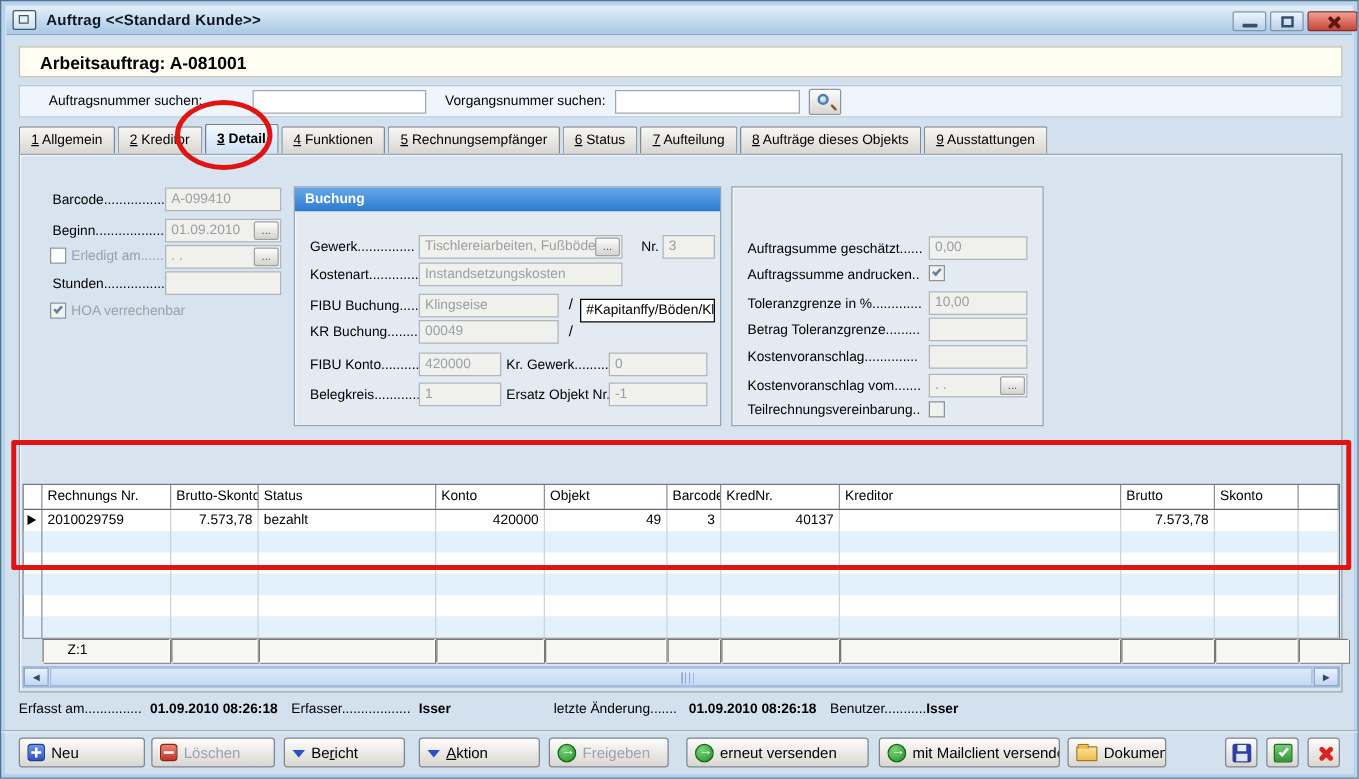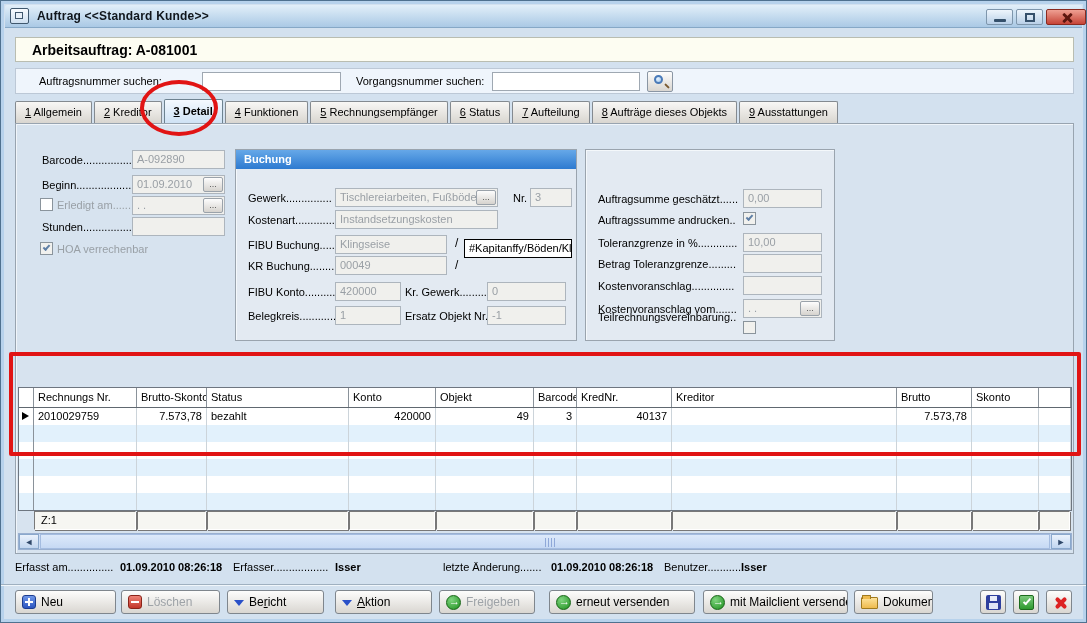--- a/index.html
+++ b/index.html
@@ -66,21 +66,21 @@
   .trow{ display:flex; height:17px;}
   .trow.thead{ height:20px; border-bottom:1px solid #606870;}
   .trow.stripe{ background:#e2f1fc;}
   .tcell{ font-size:11px; line-height:16px; padding:0 4px; border-right:1px solid #ccd4da; overflow:hidden; white-space:nowrap; flex:none;}
   .thead .tcell{ border-right:1px solid #8a929a; line-height:19px;}
   .tcell.num{ text-align:right;}
   .marker-cell{ flex:none; border-right:1px solid #8a929a; position:relative;}
   .rowmark{ position:absolute; left:3px; top:4px; width:0; height:0; border-left:7px solid #000; border-top:4px solid transparent; border-bottom:4px solid transparent;}
   .tfoot{ position:absolute; left:2px; top:387px; height:19px; display:flex;}
   .fcell{ flex:none; height:19px; background:#f6f6f2; border:1px solid #787878; border-bottom-color:#fff; border-right-color:#fff;
-    box-shadow:1px 1px 0 #787878; margin-right:1px; font-size:11px; line-height:17px; padding:0 6px; color:#000;}
+    box-shadow:1px 1px 0 #787878; margin-right:1px; font-size:11px; line-height:17px; padding:0 19px; color:#000;}
   .hscroll{ position:absolute; left:2px; top:409px; width:1054px; height:17px; background:#ccdcf4; border:1px solid #9ab0d0;}
   .sbtn{ position:absolute; top:0; width:20px; height:15px; background:linear-gradient(#eaf2fc,#c2d6f0); border:1px solid #8aa8cc;
     color:#30486a; font-size:9px; line-height:14px; text-align:center;}
   .sthumb{ position:absolute; left:21px; top:0; right:21px; height:15px; background:linear-gradient(#dce9fa,#c6d9f4); border:1px solid #a4bce0;}
   .grip{ position:absolute; left:50%; top:3px; width:10px; height:9px;
     background:repeating-linear-gradient(90deg,#8fa8d8 0 1px,transparent 1px 3px);}
   
   .statusline{ position:absolute; left:0; top:556px; width:100%; height:22px;}
   .st{ position:absolute; top:4px; font-size:11px; color:#000; white-space:nowrap;}
   .st.b{ font-weight:bold;}
@@ -159,21 +159,21 @@
       <div class="tab"><u>5</u> Rechnungsempfänger</div>
       <div class="tab"><u>6</u> Status</div>
       <div class="tab"><u>7</u> Aufteilung</div>
       <div class="tab"><u>8</u> Aufträge dieses Objekts</div>
       <div class="tab"><u>9</u> Ausstattungen</div>
     </div>
 
   <div class="panel">
 
     <span class="lbl" style="left:26px; top:30px;">Barcode...................</span>
-    <div class="fld" style="left:116px; top:26px; width:93px;">A-092890</div>
+    <div class="fld" style="left:116px; top:26px; width:93px;">A-099410</div>
     <span class="lbl" style="left:26px; top:55px;">Beginn......................</span>
     <div class="fld" style="left:116px; top:51px; width:93px;">01.09.2010</div>
     <div class="dots-btn" style="left:187px; top:53px;">...</div>
     <div class="cb" style="left:24px; top:74px;"></div>
     <span class="lbl dis" style="left:41px; top:75px;">Erledigt am...........</span>
     <div class="fld" style="left:116px; top:72px; width:93px;"> .  .</div>
     <div class="dots-btn" style="left:187px; top:74px;">...</div>
     <span class="lbl" style="left:26px; top:97px;">Stunden....................</span>
     <div class="fld" style="left:116px; top:93px; width:93px;"></div>
     <div class="cb dis" style="left:24px; top:118px;">
@@ -216,21 +216,21 @@
         </div>
       <span class="lbl" style="left:12px; top:87px;">Toleranzgrenze in %.............</span>
       <div class="fld" style="left:157px; top:83px; width:79px;">10,00</div>
       <span class="lbl" style="left:12px; top:108px;">Betrag Toleranzgrenze.........</span>
       <div class="fld" style="left:157px; top:104px; width:79px;"></div>
       <span class="lbl" style="left:12px; top:130px;">Kostenvoranschlag..............</span>
       <div class="fld" style="left:157px; top:126px; width:79px;"></div>
       <span class="lbl" style="left:12px; top:153px;">Kostenvoranschlag vom.......</span>
       <div class="fld" style="left:157px; top:149px; width:79px;"> .  .</div>
       <div class="dots-btn" style="left:214px; top:151px;">...</div>
-      <span class="lbl" style="left:12px; top:161px;">Teilrechnungsvereinbarung..</span>
+      <span class="lbl" style="left:12px; top:172px;">Teilrechnungsvereinbarung..</span>
       <div class="cb dis" style="left:157px; top:171px;"></div>
     </div>
 
     <div class="tablewrap" id="fibutable">
         <div class="trow thead">
           <div class="marker-cell" style="width: 15px;"></div>
           <div class="tcell" style="width: 103px;">Rechnungs Nr.</div>
           <div class="tcell" style="width: 70px;">Brutto-Skonto</div>
           <div class="tcell" style="width: 142px;">Status</div>
           <div class="tcell" style="width: 87px;">Konto</div>

